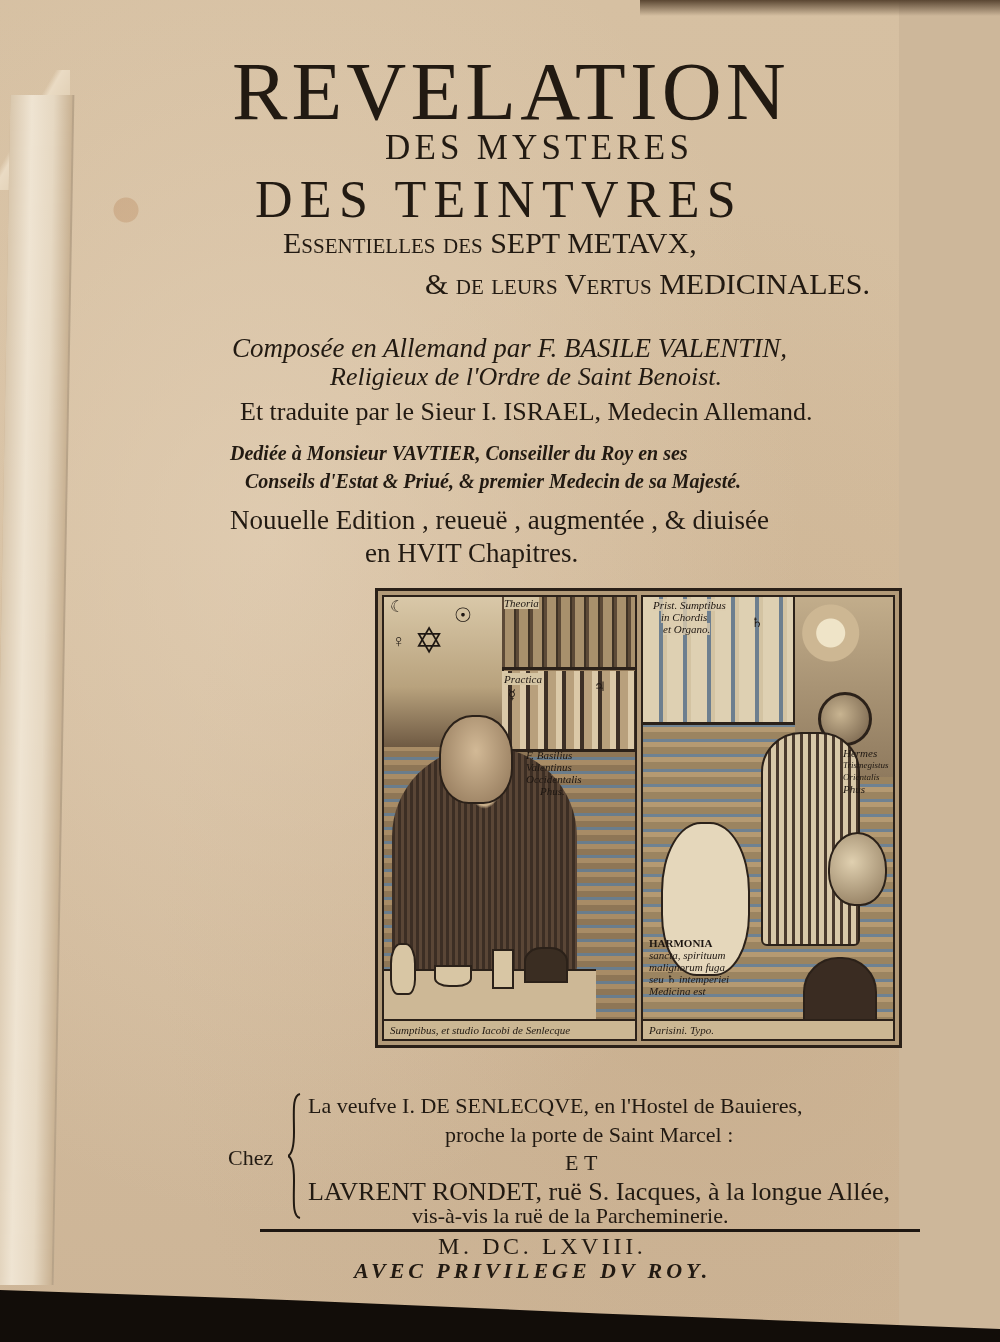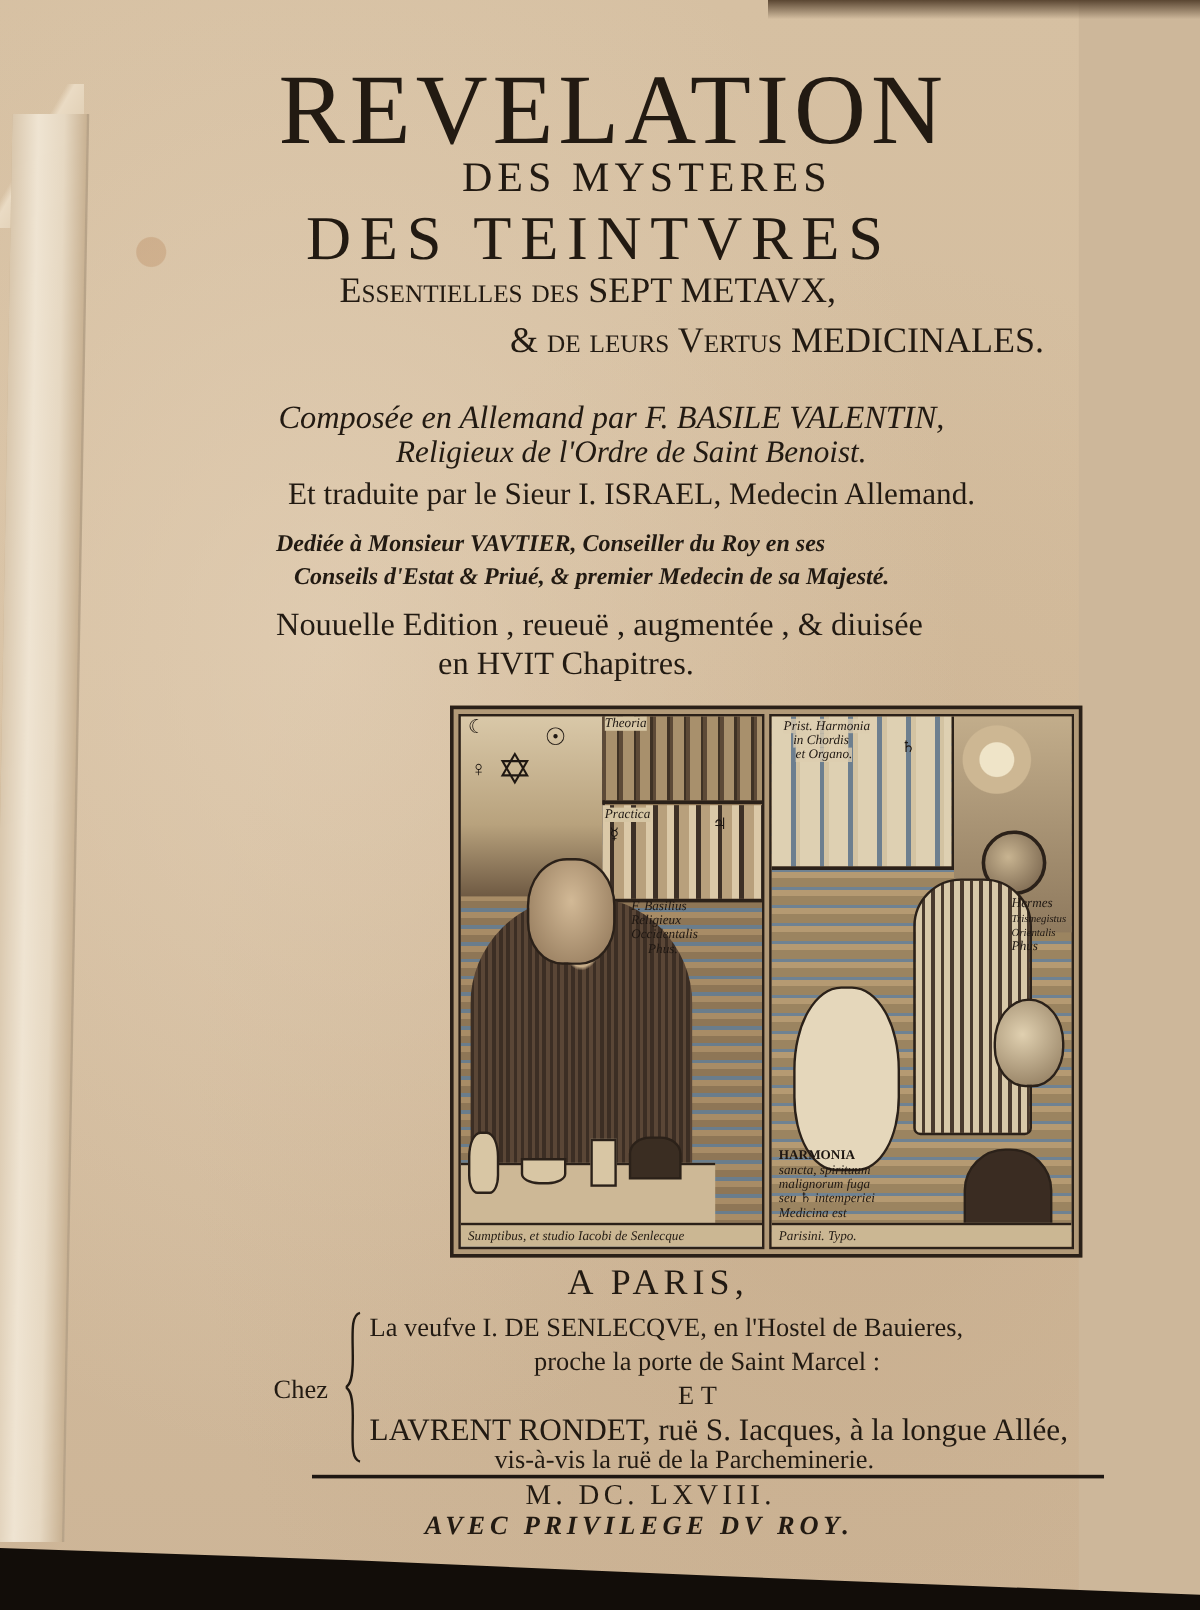--- a/index.html
+++ b/index.html
@@ -150,64 +150,63 @@
       </div>
       <div class="shelf-mid">
         <span class="label" style="left:2px;top:2px;background:#d6c6a4;">Practica</span>
         <span class="label" style="left:6px;top:18px;font-size:13px;font-style:normal;">☿</span>
         <span class="label" style="left:92px;top:10px;font-size:13px;font-style:normal;">♃</span>
       </div>
       <div class="monk-body"></div>
       <div class="monk-head"></div>
       <div style="position:absolute;left:142px;top:152px;">
         <div class="label" style="position:relative;">F. Basilius</div>
-        <div class="label" style="position:relative;">Religieux</div>
+        <div class="label" style="position:relative;">Valentinus</div>
         <div class="label" style="position:relative;">Occidentalis</div>
         <div class="label" style="position:relative;padding-left:14px;">Phus.</div>
       </div>
       <div class="table-l">
         <div class="vessel" style="left:6px;top:-28px;width:22px;height:48px;border-radius:40% 40% 30% 30%;"></div>
         <div class="vessel" style="left:50px;top:-6px;width:34px;height:18px;border-radius:0 0 40% 40%;"></div>
         <div class="vessel" style="left:108px;top:-22px;width:18px;height:36px;"></div>
         <div class="vessel" style="left:140px;top:-24px;width:40px;height:32px;border-radius:40% 40% 0 0;background:#3a2d22;"></div>
       </div>
       <div class="caption-bar">Sumptibus, et studio Iacobi de Senlecque</div>
     </div>
 
     <div class="panel p-right">
       <div class="pipes">
-        <div class="label" style="left:10px;top:2px;background:rgba(220,205,175,0.8);">Prist. Harmonia</div>
+        <div class="label" style="left:10px;top:2px;background:rgba(220,205,175,0.8);">Prist. Sumptibus</div>
         <div class="label" style="left:18px;top:14px;background:rgba(220,205,175,0.8);">in Chordis</div>
         <div class="label" style="left:20px;top:26px;background:rgba(220,205,175,0.8);">et Organo.</div>
         <span class="label" style="left:108px;top:20px;font-size:13px;font-style:normal;">♄</span>
       </div>
       <div class="sun-box"></div>
       <div class="globe"></div>
       <div class="viol"></div>
       <div class="hermes"></div>
       <div class="flask"></div>
       <div style="position:absolute;left:200px;top:150px;">
         <div class="label" style="position:relative;">Hermes</div>
         <div class="label" style="position:relative;font-size:9px;">Trismegistus</div>
         <div class="label" style="position:relative;font-size:9px;">Orientalis</div>
         <div class="label" style="position:relative;">Phus</div>
       </div>
       <div style="position:absolute;left:6px;top:340px;">
-        <div class="label" style="position:relative;font-style:normal;font-weight:bold;margin-top:20px;">HARMONIA</div>
+        <div class="label" style="position:relative;font-style:normal;font-weight:bold;">HARMONIA</div>
         <div class="label" style="position:relative;">sancta, spirituum</div>
         <div class="label" style="position:relative;">malignorum fuga</div>
         <div class="label" style="position:relative;">seu ♄ intemperiei</div>
         <div class="label" style="position:relative;">Medicina est</div>
       </div>
       <div class="furnace"></div>
       <div class="caption-bar">Parisini. Typo.</div>
     </div>
   </div>
 
-  <div class="tp" id="a-paris">A PARIS,</div>
   <div class="chez">Chez</div>
   <svg class="brace" viewBox="0 0 14 128">
     <path d="M12 2 C4 4 6 20 6 40 C6 56 4 62 0 64 C4 66 6 72 6 88 C6 108 4 124 12 126" fill="none" stroke="#221a12" stroke-width="2"></path>
   </svg>
   <div class="tp" id="pub1">La veufve I. DE SENLECQVE, en l'Hostel de Bauieres,</div>
   <div class="tp" id="pub2">proche la porte de Saint Marcel :</div>
   <div class="tp" id="pub3">ET</div>
   <div class="tp" id="pub4">LAVRENT RONDET, ruë S. Iacques, à la longue Allée,</div>
   <div class="tp" id="pub5">vis-à-vis la ruë de la Parcheminerie.</div>
   <div class="rule"></div>

